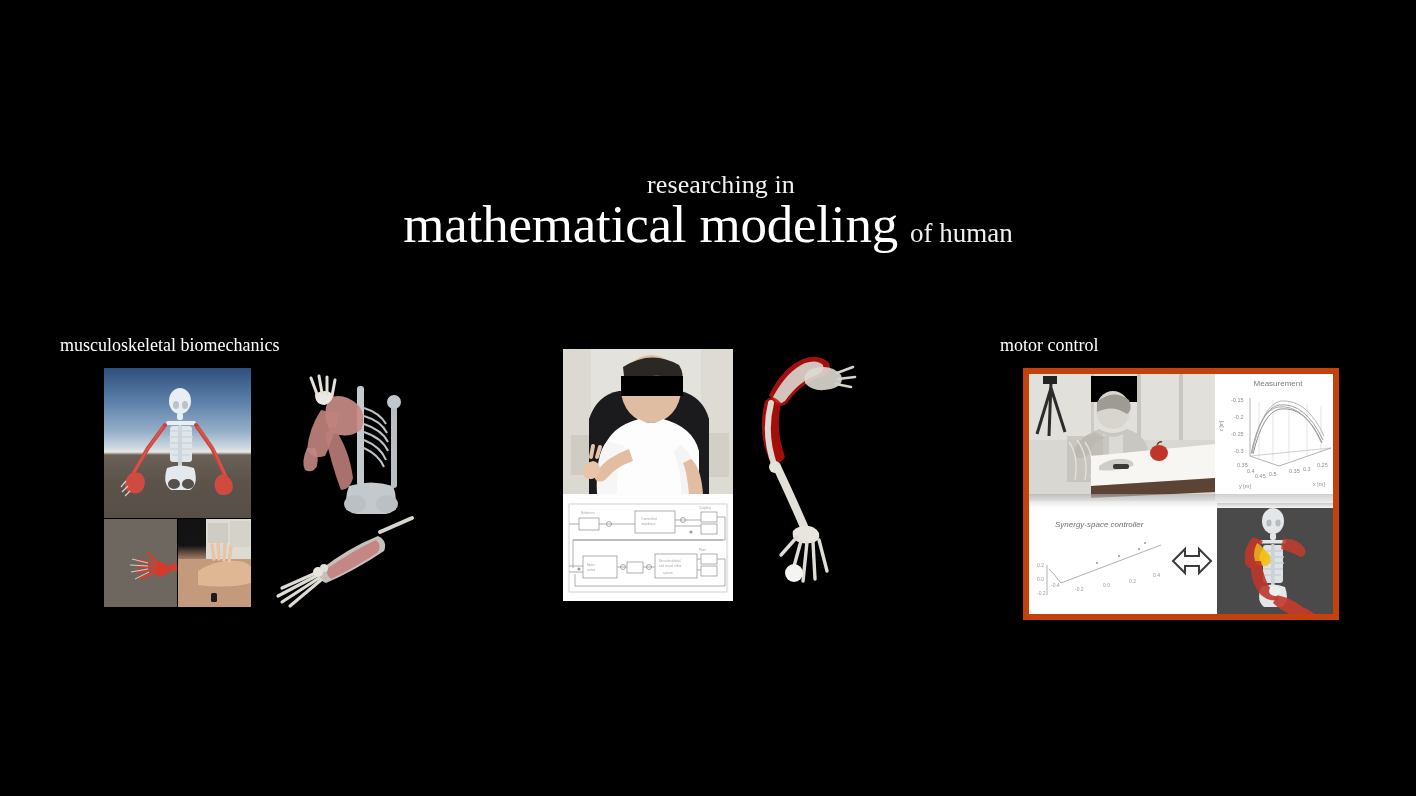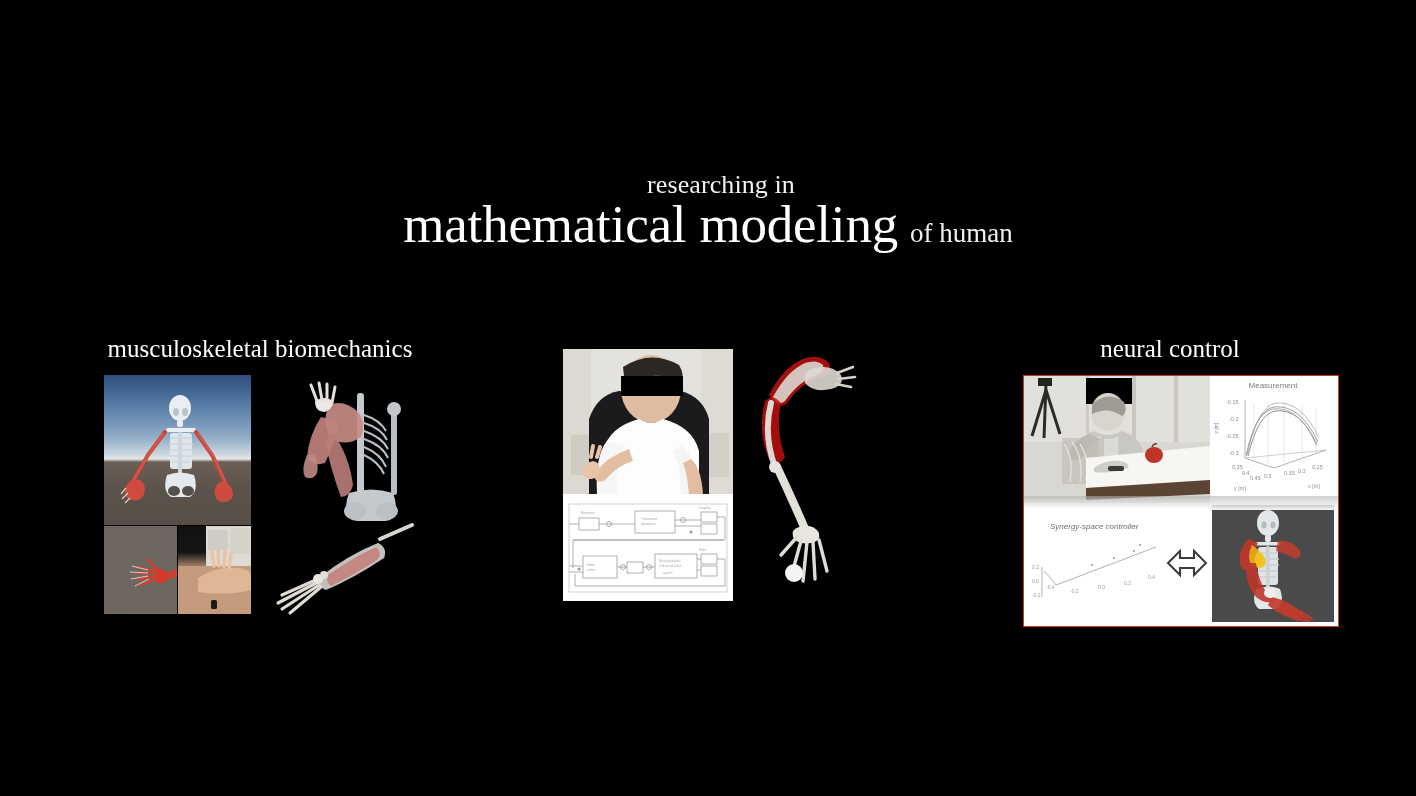--- a/index.html
+++ b/index.html
@@ -64,24 +64,24 @@
     left: 0;
     top: 336px;
     width: 1416px;
     height: 300px;
   }
   .col {
     position: absolute;
     top: 0;
   }
   .col-title {
-    font-size: 25px;
+    font-size: 18px;
     font-weight: 400;
     color: #ffffff;
-    text-align: center;
+    text-align: left;
     line-height: 1.05;
     white-space: nowrap;
   }
   .col-figure {
     position: relative;
     margin-top: 9px;
   }
 
   
   #col-bio   { left: 60px;  width: 400px; }
@@ -164,21 +164,21 @@
   }
 
   
   .p3 { position: relative; width: 318px; height: 258px; margin: 0 auto; }
   .p3-frame {
     position: absolute;
     left: 12px; top: 4px;
     width: 316px; height: 252px;
     background: #ffffff;
     box-sizing: border-box;
-    border: 1px solid #c2410c;
+    border: 6px solid #c2410c;
     overflow: hidden;
   }
   .p3-lab {
     position: absolute;
     left: 0; top: 0;
     width: 186px; height: 127px;
     background: linear-gradient(to bottom, #d8d6d1 0%, #cfcdc7 60%, #b9b7b1 100%);
     overflow: hidden;
   }
   .p3-meas {
@@ -475,21 +475,21 @@
               </g>
               <circle cx="53" cy="224" r="9" fill="#f4f4f2"></circle>
             </svg>
           </div>
 
         </div>
       </div>
     </div>
 
     <div class="col" id="col-motor">
-      <div class="col-title">neural control</div>
+      <div class="col-title">motor control</div>
       <div class="col-figure">
         <div class="p3">
           <div class="p3-frame">
 
             <div class="p3-lab">
               <svg width="186" height="127" viewBox="0 0 186 127">
                 <rect x="0" y="0" width="186" height="127" fill="#d9d7d1"></rect>
                 <rect x="0" y="0" width="186" height="66" fill="#e2e0da"></rect>
                 <rect x="108" y="0" width="4" height="66" fill="#c9c6c0"></rect>
                 <rect x="150" y="0" width="4" height="66" fill="#c9c6c0"></rect>

